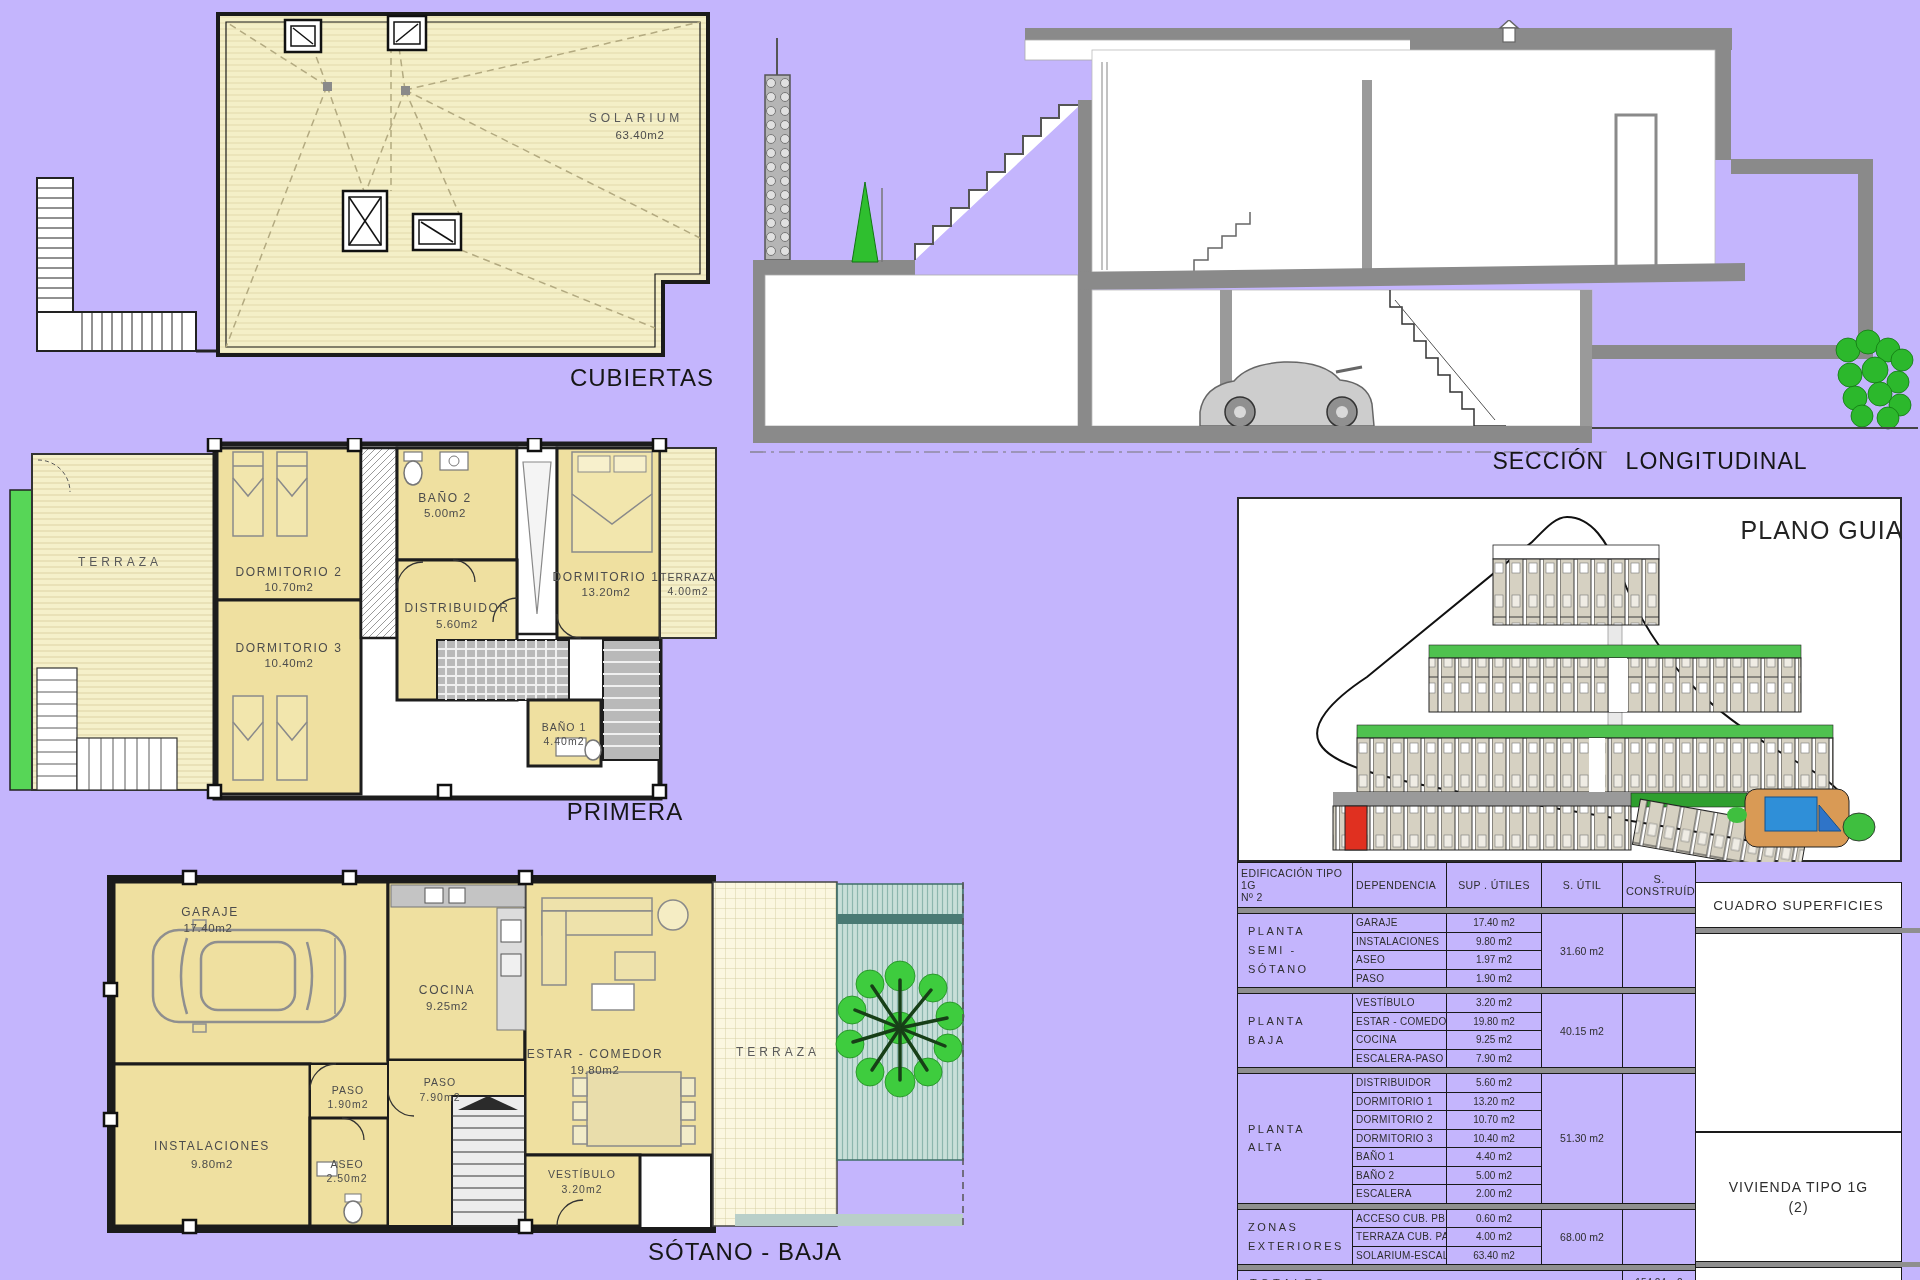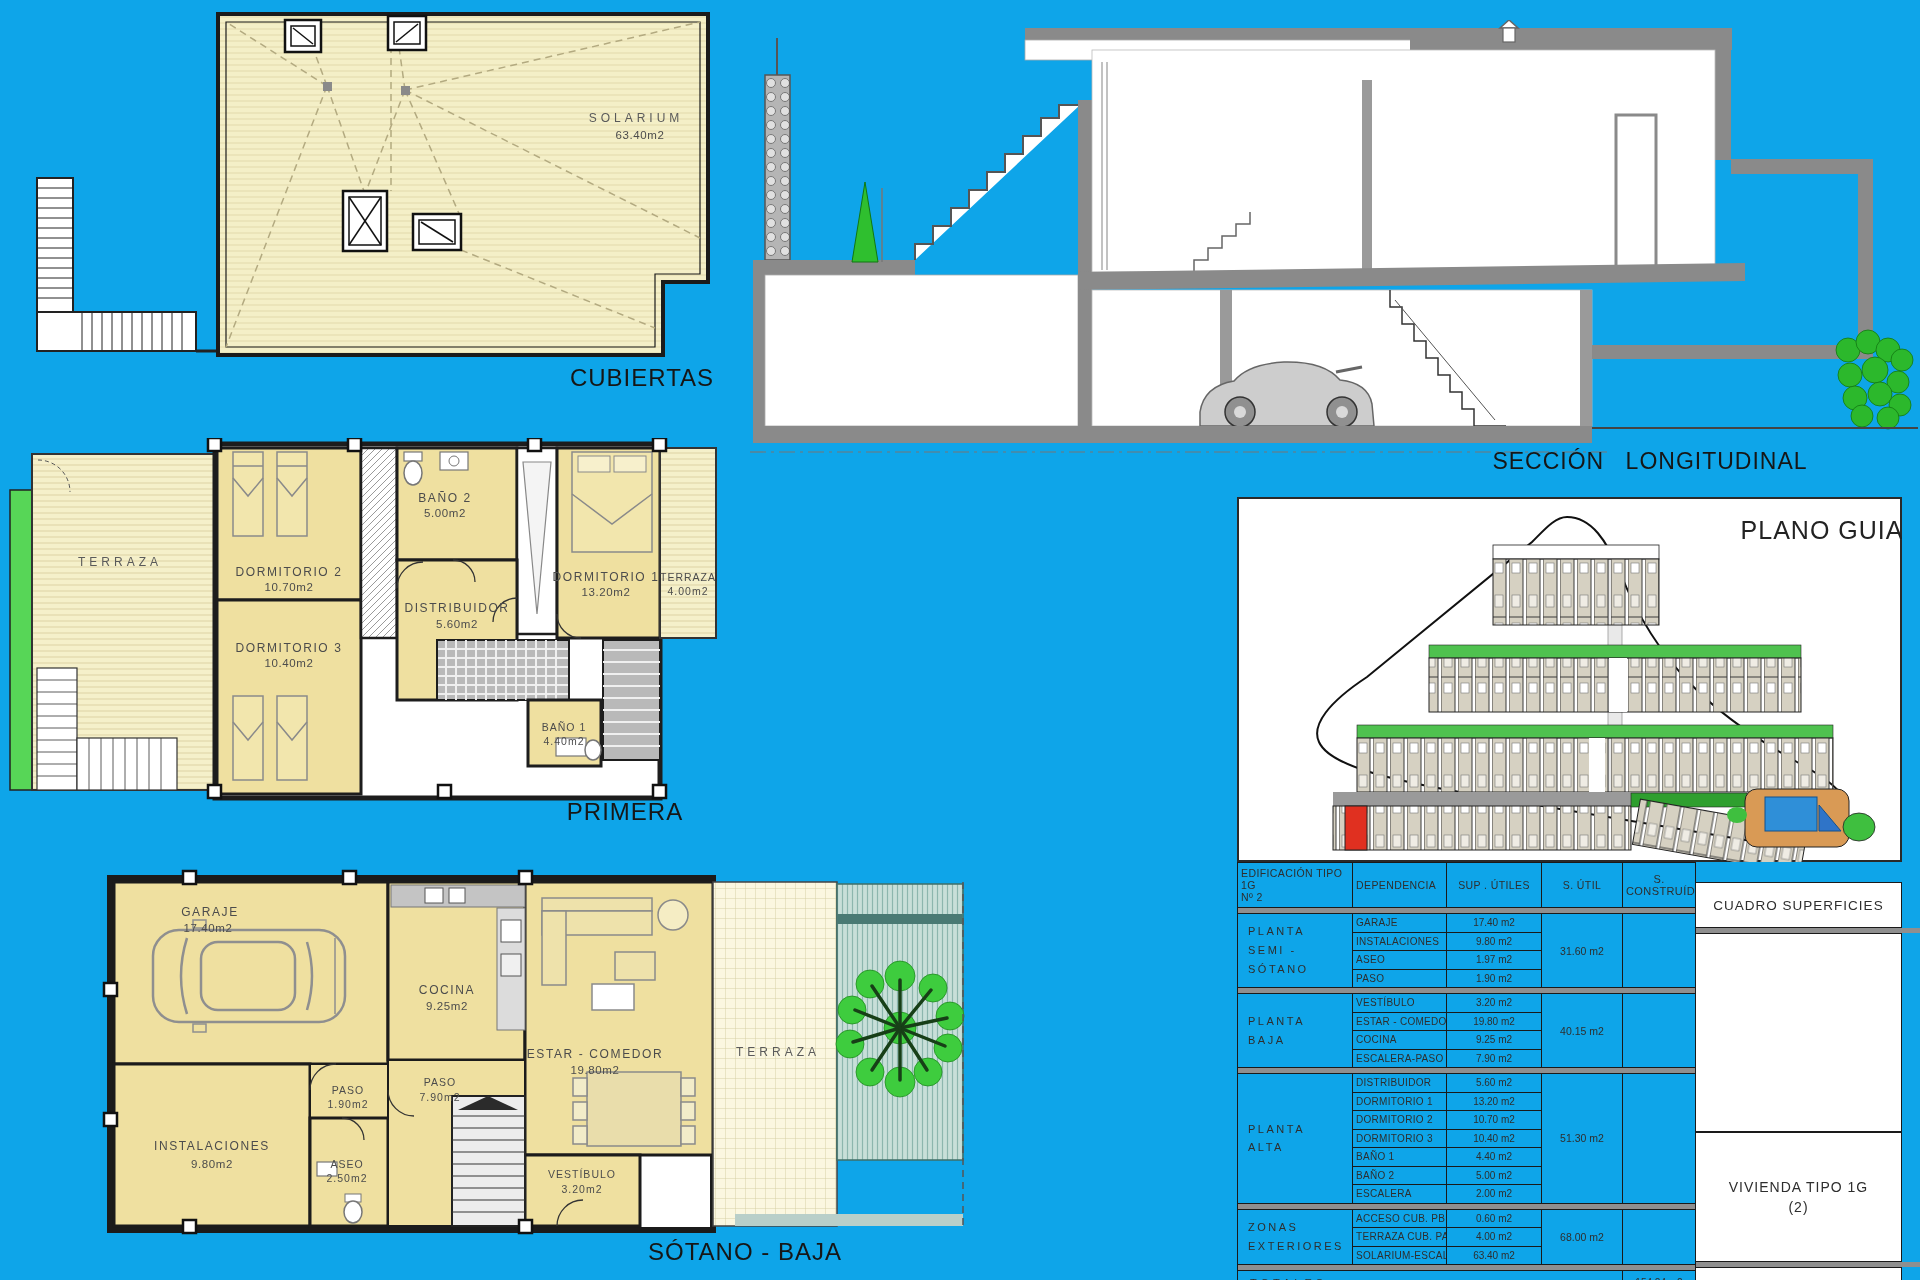--- a/index.html
+++ b/index.html
@@ -1,16 +1,16 @@
 <!DOCTYPE html>
 <html><head>
 <meta charset="utf-8">
 <style>
   html,body{margin:0;padding:0;background:#ffffff;}
-  .page{position:relative;width:1920px;height:1280px;background:#0ea5e9;overflow:hidden;
+  .page{position:relative;width:1920px;height:1280px;background:#c4b5fd;overflow:hidden;
         font-family:"Liberation Sans",sans-serif;}
   .panel{position:absolute;}
   svg text{font-family:"Liberation Sans",sans-serif;}
   .rname{font-size:12px;fill:#4c4c4c;letter-spacing:1.6px;text-anchor:middle;}
   .rarea{font-size:11.5px;fill:#4c4c4c;letter-spacing:.6px;text-anchor:middle;}
   .rsm{font-size:10.5px;fill:#4c4c4c;letter-spacing:1px;text-anchor:middle;}
   .rwide{font-size:12px;fill:#5a5a5a;letter-spacing:4px;text-anchor:middle;}
   .dtitle{font-size:24px;fill:#161616;letter-spacing:1px;text-anchor:middle;}
   .ptitle{font-size:25px;fill:#222;letter-spacing:1px;text-anchor:middle;}
   

